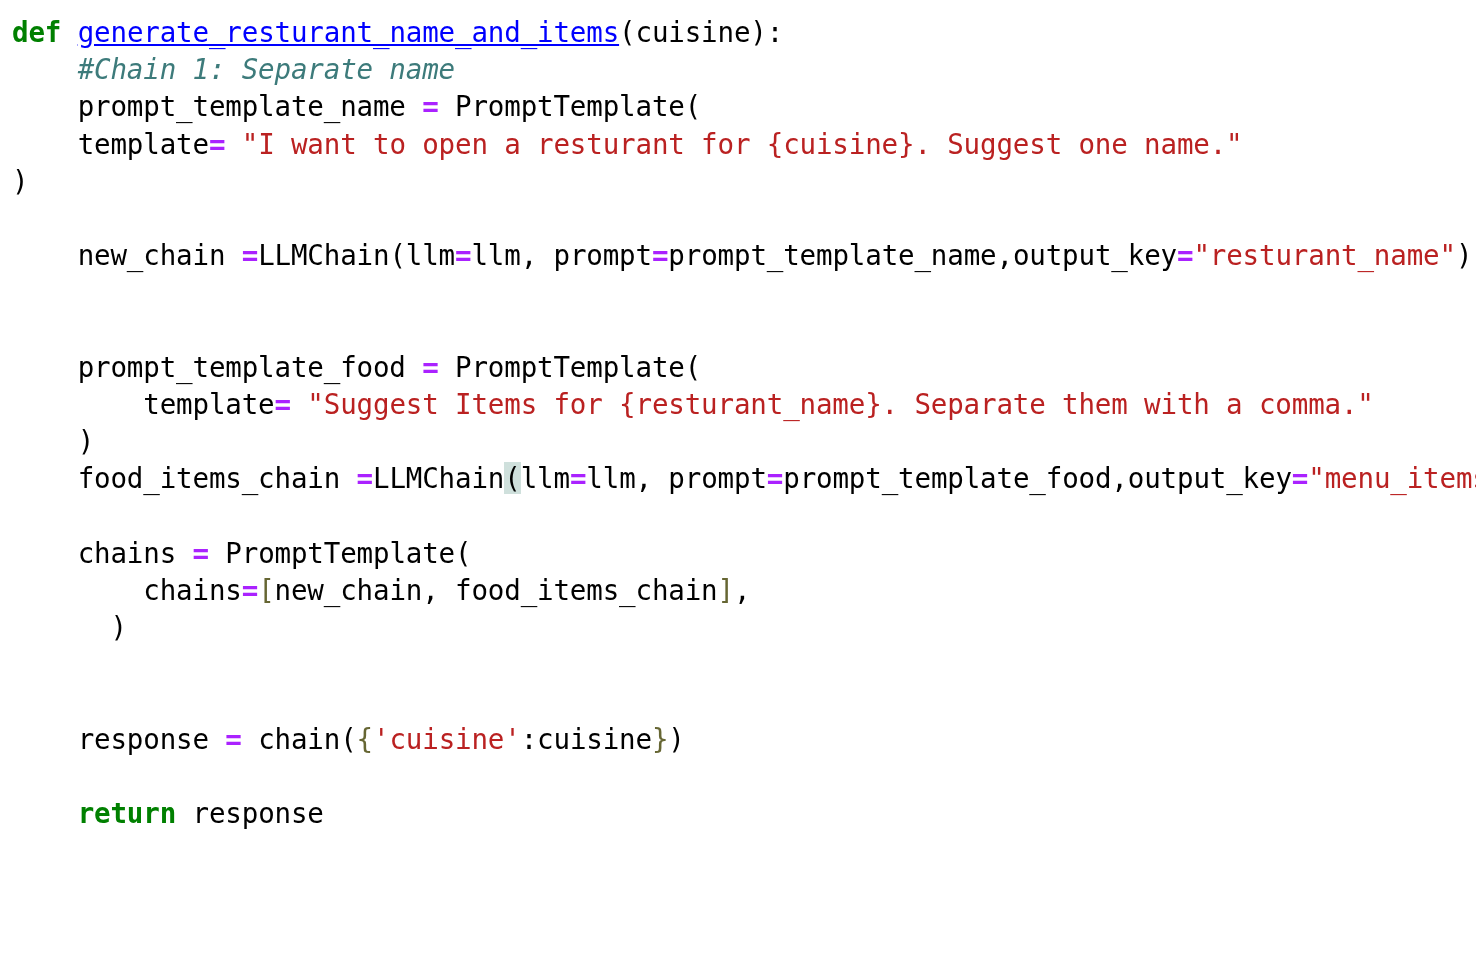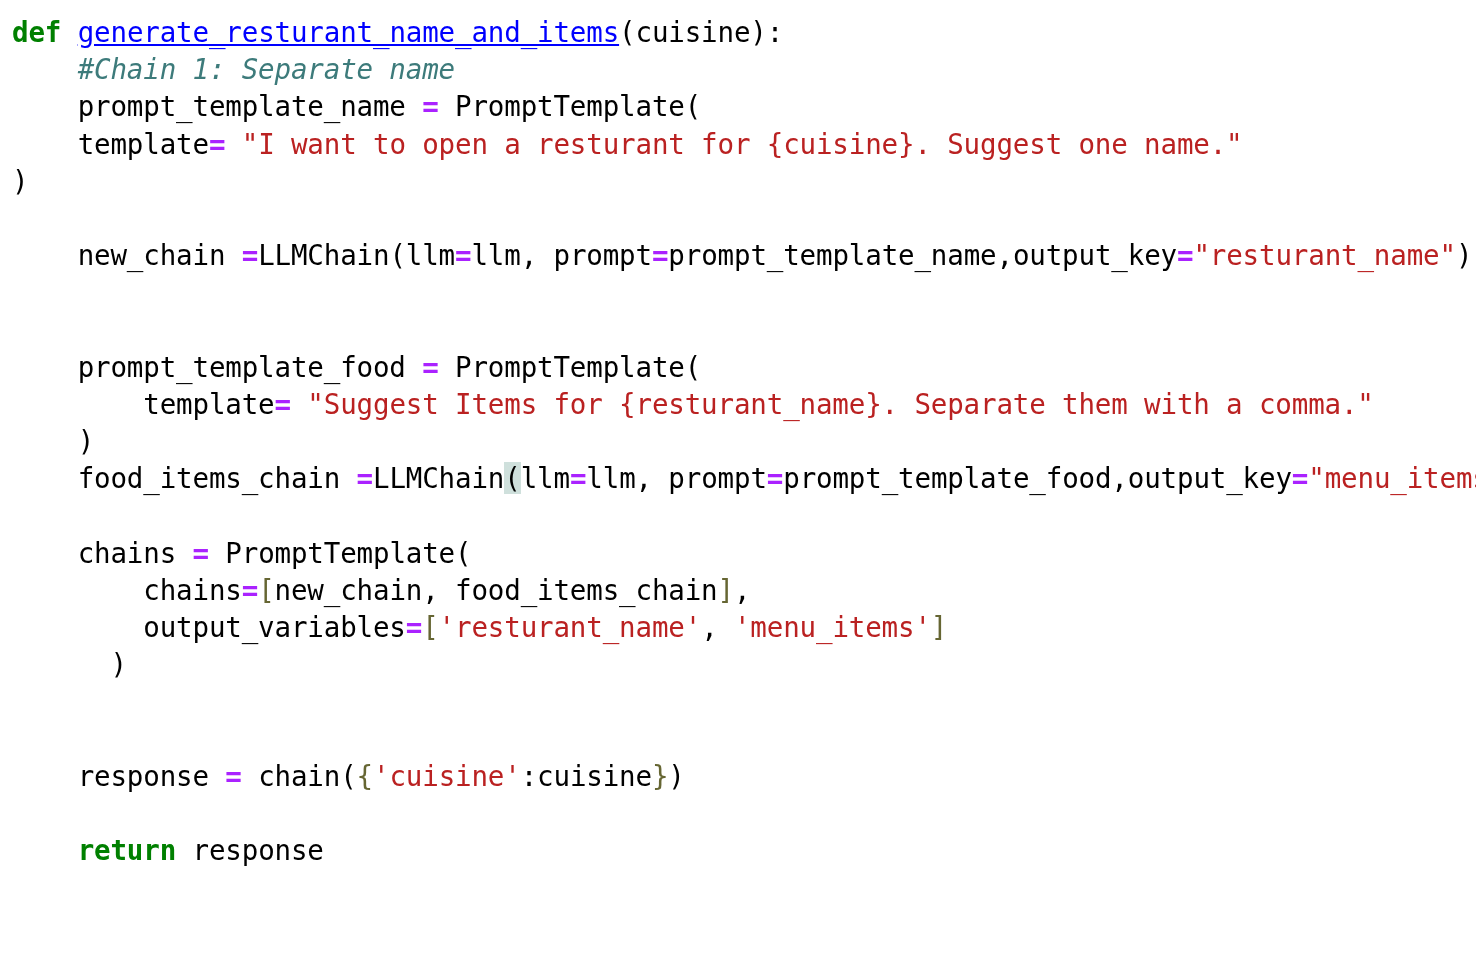--- a/index.html
+++ b/index.html
@@ -52,20 +52,19 @@
     <div class="code-line"><span class="tok-plain">    new_chain </span><span class="tok-operator">=</span><span class="tok-plain">LLMChain(llm</span><span class="tok-operator">=</span><span class="tok-plain">llm, prompt</span><span class="tok-operator">=</span><span class="tok-plain">prompt_template_name,output_key</span><span class="tok-operator">=</span><span class="tok-string">"resturant_name"</span><span class="tok-plain">)</span></div>
     <div class="code-line">&nbsp;</div>
     <div class="code-line"><span class="tok-plain">    </span></div>
     <div class="code-line"><span class="tok-plain">    prompt_template_food </span><span class="tok-operator">=</span><span class="tok-plain"> PromptTemplate(</span></div>
     <div class="code-line"><span class="tok-plain">        template</span><span class="tok-operator">=</span><span class="tok-plain"> </span><span class="tok-string">"Suggest Items for {resturant_name}. Separate them with a comma."</span></div>
     <div class="code-line"><span class="tok-plain">    )</span></div>
     <div class="code-line"><span class="tok-plain">    food_items_chain </span><span class="tok-operator">=</span><span class="tok-plain">LLMChain</span><span class="tok-plain tok-match">(</span><span class="tok-plain">llm</span><span class="tok-operator">=</span><span class="tok-plain">llm, prompt</span><span class="tok-operator">=</span><span class="tok-plain">prompt_template_food,output_key</span><span class="tok-operator">=</span><span class="tok-string">"menu_items"</span></div>
     <div class="code-line">&nbsp;</div>
     <div class="code-line"><span class="tok-plain">    chains </span><span class="tok-operator">=</span><span class="tok-plain"> PromptTemplate(</span></div>
     <div class="code-line"><span class="tok-plain">        chains</span><span class="tok-operator">=</span><span class="tok-bracket">[</span><span class="tok-plain">new_chain, food_items_chain</span><span class="tok-bracket">]</span><span class="tok-plain">,</span></div>
-    <div class="code-line"><span class="tok-plain">        output_variables</span><span class="tok-operator">=</span><span class="tok-bracket">[</span><span class="tok-string">'resturant_name'</span><span class="tok-plain">, </span><span class="tok-string">'menu_items'</span><span class="tok-bracket">]</span></div>
     <div class="code-line"><span class="tok-plain">      )</span></div>
     <div class="code-line">&nbsp;</div>
     <div class="code-line">&nbsp;</div>
     <div class="code-line"><span class="tok-plain">    response </span><span class="tok-operator">=</span><span class="tok-plain"> chain(</span><span class="tok-bracket">{</span><span class="tok-string">'cuisine'</span><span class="tok-plain">:cuisine</span><span class="tok-bracket">}</span><span class="tok-plain">)</span></div>
     <div class="code-line">&nbsp;</div>
     <div class="code-line"><span class="tok-plain">    </span><span class="tok-keyword">return</span><span class="tok-plain"> response</span></div>
   </div>
 
 </body></html>

